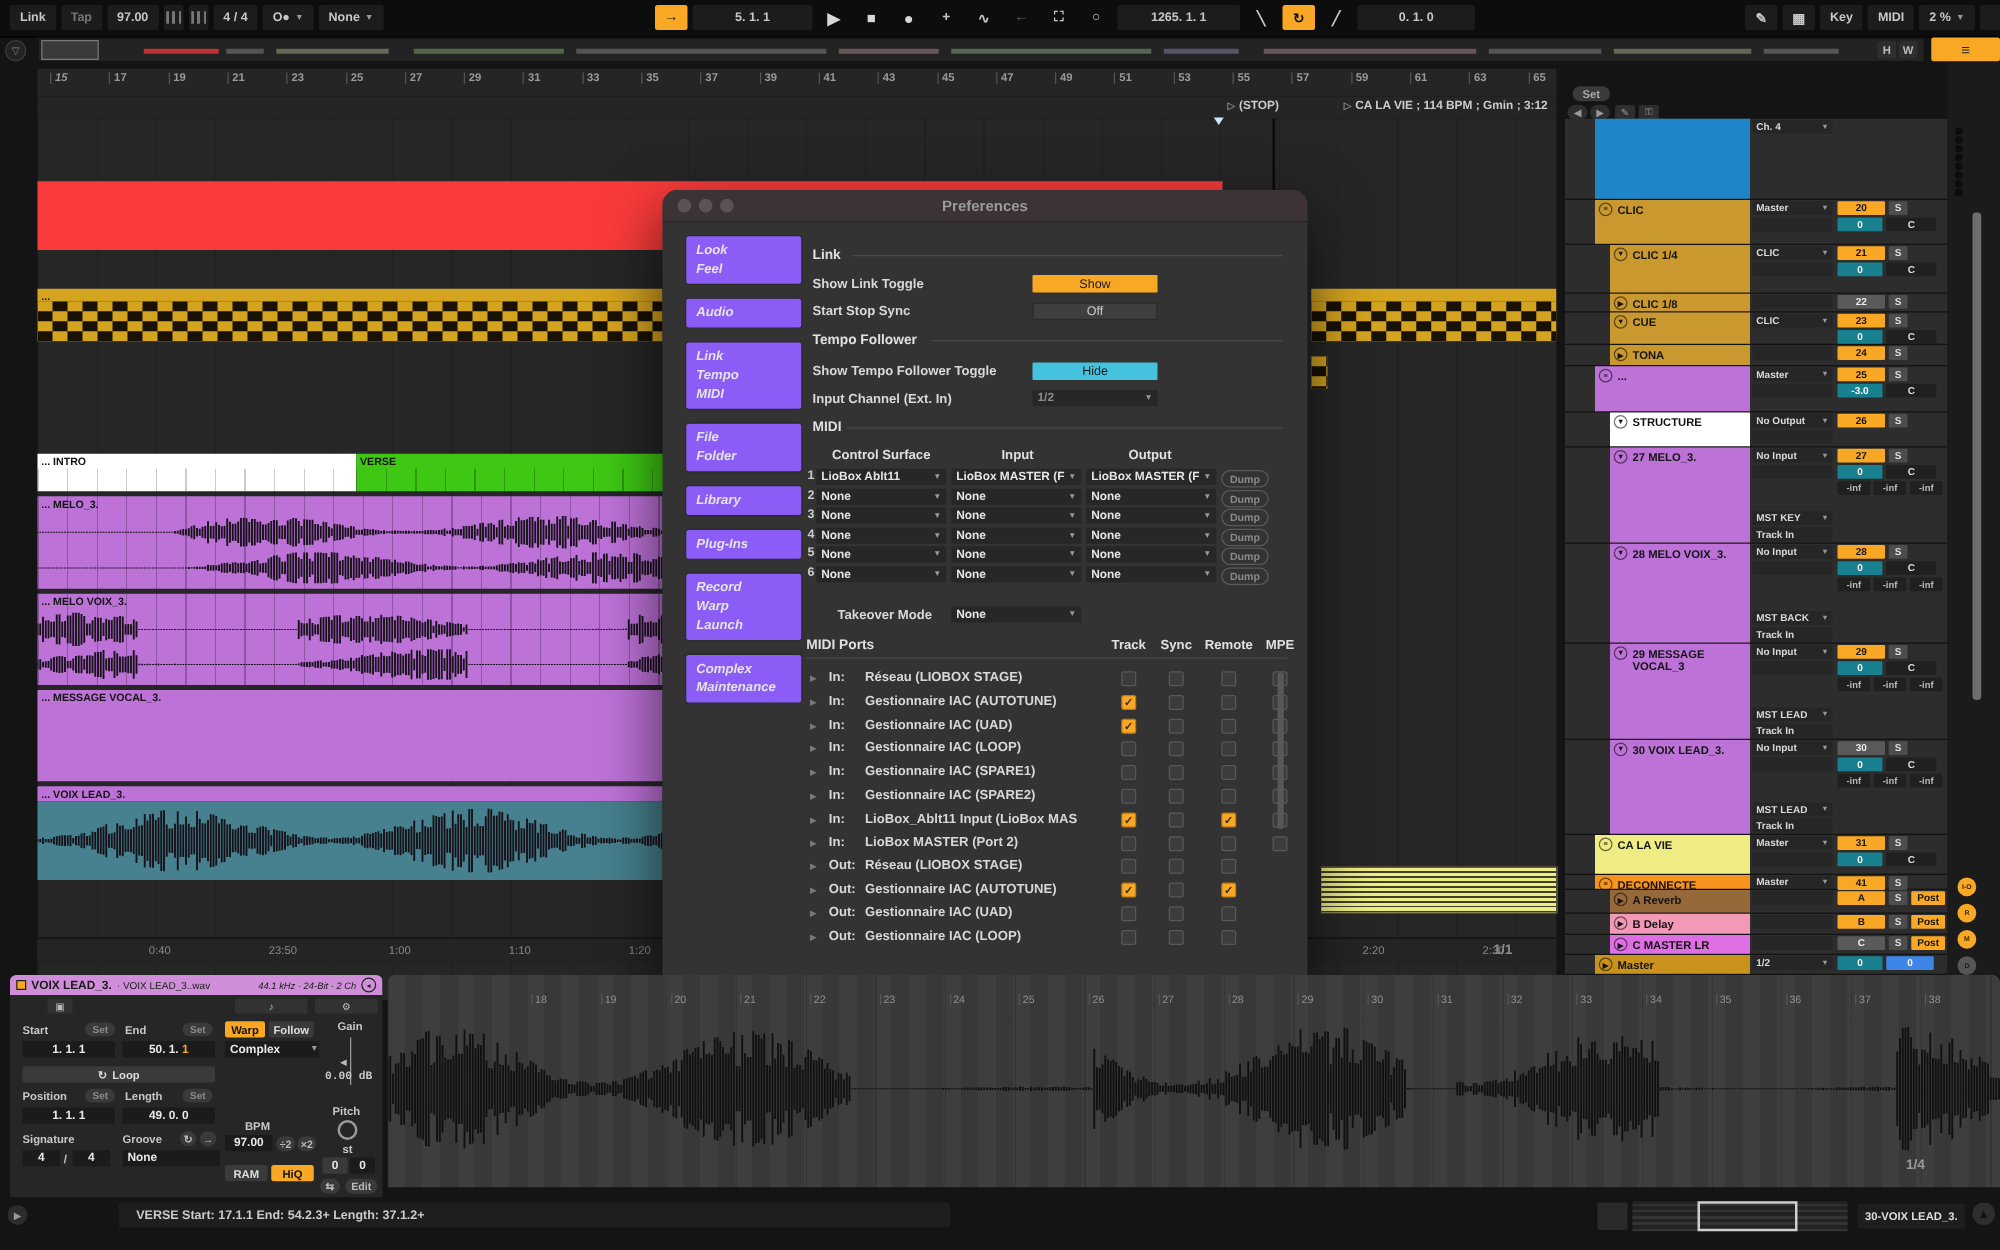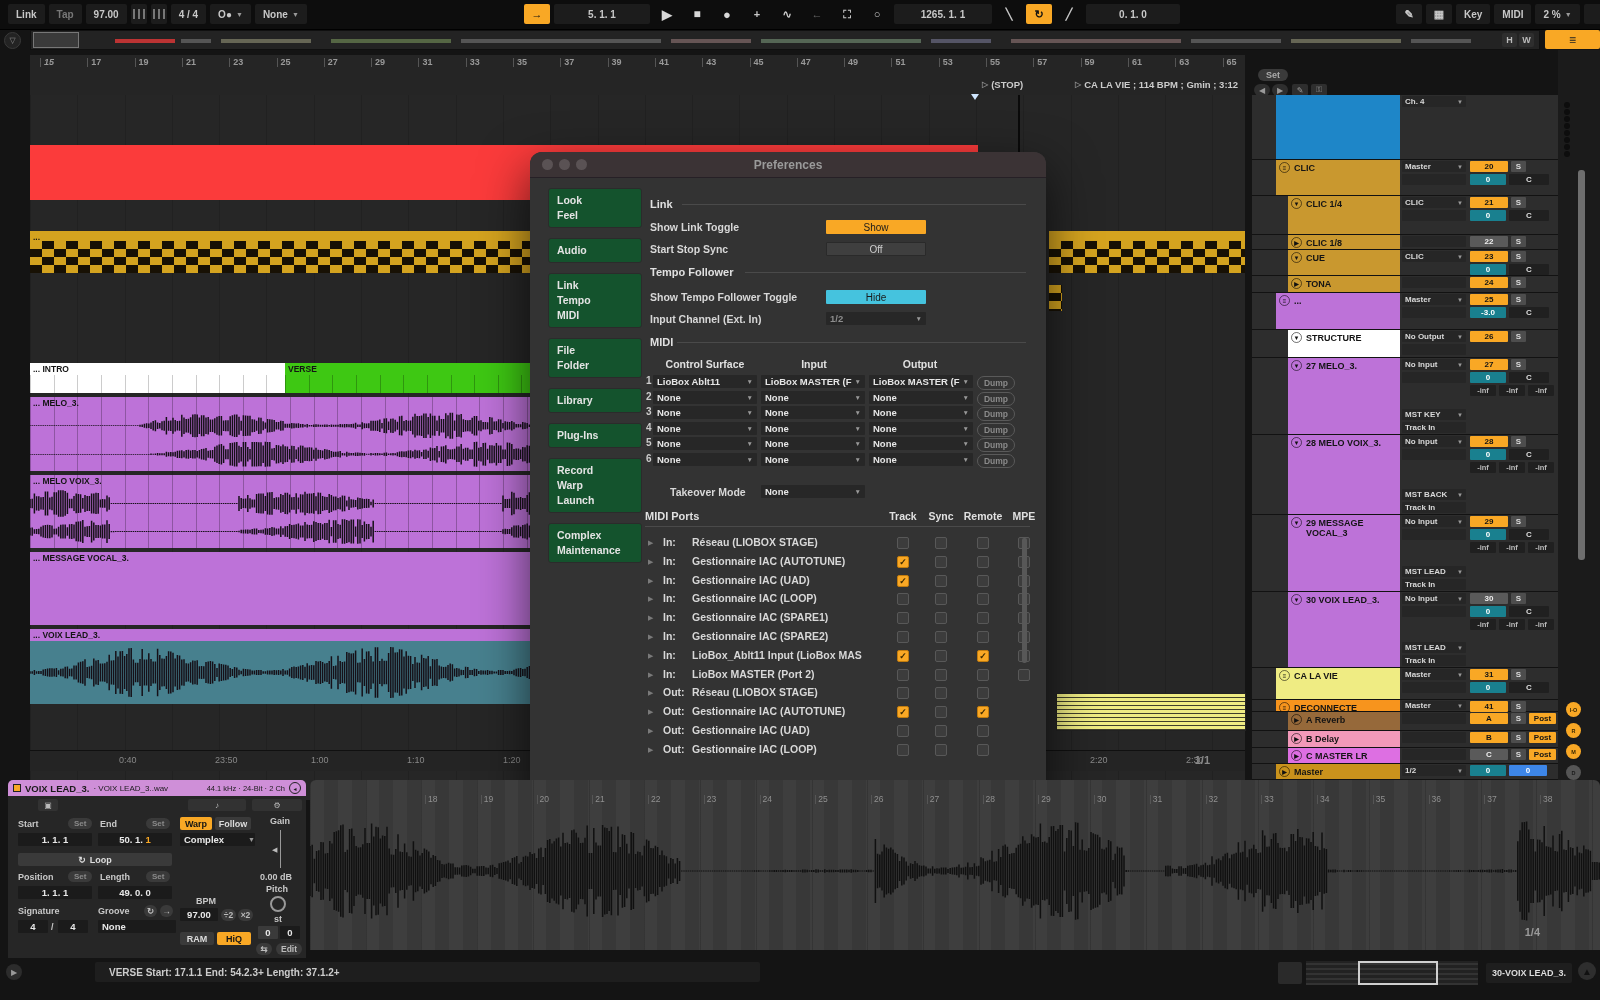--- a/index.html
+++ b/index.html
@@ -88,21 +88,21 @@
       font-size:5.5px;font-weight:bold;display:flex;align-items:center;justify-content:center;}
   .sidecirc.gray{background:#555;color:#1a1a1a;}
 
   
   #prefs{position:absolute;left:530px;top:152px;width:516px;height:710px;background:#333333;border-radius:12px;
       box-shadow:0 18px 50px rgba(0,0,0,.65);overflow:hidden;}
   #prefs-title{height:25px;background:#3b3335;display:flex;align-items:center;justify-content:center;
       font-size:12px;font-weight:bold;color:#9a9a9a;position:relative;border-bottom:1px solid #262026;}
   .tl{position:absolute;top:7px;width:11px;height:11px;border-radius:50%;background:#5a5254;}
   #sidebar{position:absolute;left:18px;top:36px;width:94px;}
-  .sgroup{background:#14532d;border:1px solid #2b2b2b;border-radius:3px;margin-bottom:10px;padding:4px 8px;}
+  .sgroup{background:#8b5cf6;border:1px solid #2b2b2b;border-radius:3px;margin-bottom:10px;padding:4px 8px;font-style:italic;}
   .sitem{font-size:10.5px;font-weight:bold;color:#e4e4e4;line-height:15px;}
   .phdr{position:absolute;font-size:11px;font-weight:bold;color:#e0e0e0;}
   .pline{position:absolute;height:1px;background:#4a4a4a;}
   .plabel{position:absolute;font-size:10.5px;font-weight:bold;color:#d8d8d8;white-space:nowrap;}
   .pbtn{position:absolute;width:100px;height:14px;border-radius:1px;font-size:10px;font-weight:normal;
       display:flex;align-items:center;justify-content:center;}
   .pbtn.orange{background:#f9a825;color:#1a1a1a;}
   .pbtn.gray{background:#3f3f3f;color:#ccc;border:1px solid #2a2a2a;box-sizing:border-box;}
   .pbtn.cyan{background:#45c3de;color:#1a1a1a;}
   .pdd{position:absolute;height:13px;background:#272727;border-radius:1px;font-size:9.5px;font-weight:bold;color:#e6e6e6;
@@ -117,21 +117,21 @@
   .cb{position:absolute;width:12px;height:12px;border-radius:2px;background:#3c3c3c;border:1px solid #585858;box-sizing:border-box;}
   .cb.on{background:#f9a825;border-color:#c27c0e;color:#3a2800;font-size:9px;font-weight:bold;text-align:center;line-height:10px;}
   #portscroll{position:absolute;left:492px;top:386px;width:5px;height:125px;background:#585858;border-radius:2px;}
 
   
   #clipview{position:absolute;left:8px;top:780px;width:298px;height:178px;background:#262626;border-radius:5px 5px 0 0;overflow:hidden;}
   #cvheader{height:16px;background:#cf8fd8;display:flex;align-items:center;gap:4px;padding:0 5px;color:#1a1a1a;}
   #cvheader .sq{width:8px;height:8px;background:#f9a825;border:1px solid #222;box-sizing:border-box;}
   #cvtitle{font-size:9.5px;font-weight:bold;}
   #cvsub{font-size:8px;}
-  #cvfmt{font-size:7.5px;margin-left:auto;}
+  #cvfmt{font-size:7.5px;margin-left:auto;font-style:italic;}
   #cvcirc{width:10px;height:10px;border-radius:50%;border:1px solid #222;display:flex;align-items:center;justify-content:center;font-size:6px;}
   .cvtab{position:absolute;top:19px;height:12px;background:#323232;border-radius:2px;color:#bbb;font-size:8px;
       display:flex;align-items:center;justify-content:center;}
   .cvlabel{position:absolute;font-size:9px;font-weight:bold;color:#c8c8c8;}
   .setp{position:absolute;background:#3a3a3a;border-radius:6px;color:#8a8a8a;font-size:8px;font-weight:bold;padding:0 6px;height:11px;line-height:11px;}
   .vbox{position:absolute;background:#1b1b1b;border-radius:1px;color:#e8e8e8;font-size:9.5px;font-weight:bold;
       display:flex;align-items:center;justify-content:center;height:13px;}
   .vbox .or{color:#f9a825;}
   .cvbtn{position:absolute;background:#3a3a3a;border-radius:2px;color:#ddd;font-size:9px;font-weight:bold;
       display:flex;align-items:center;justify-content:center;height:13px;}
@@ -1051,21 +1051,21 @@
     <div class="cvlabel" style="left:172px;top:116px;padding-left:16px;">BPM</div>
     <div class="vbox" style="left:172px;top:128px;width:38px;">97.00</div>
     <div class="cvpill" style="left:213px;top:129px;width:15px;">÷2</div>
     <div class="cvpill" style="left:230px;top:129px;width:15px;">×2</div>
     <div class="cvbtn" style="left:172px;top:152px;width:34px;">RAM</div>
     <div class="cvbtn orange" style="left:209px;top:152px;width:34px;">HiQ</div>
 
     <div class="cvlabel" style="left:262px;top:36px;">Gain</div>
     <div style="position:absolute;left:272px;top:50px;width:1px;height:38px;background:#999;"></div>
     <div style="position:absolute;left:264px;top:66px;color:#bbb;font-size:7px;">◀</div>
-    <div class="cvlabel" style="left:252px;top:92px;">0.00 dB</div>
+    <div class="cvlabel" style="left:252px;top:76px;font-family:Liberation Mono, monospace;">0.00 dB</div>
     <div class="cvlabel" style="left:258px;top:104px;">Pitch</div>
     <div style="position:absolute;left:262px;top:116px;width:16px;height:16px;border:2px solid #999;border-radius:50%;box-sizing:border-box;"></div>
     <div class="cvlabel" style="left:266px;top:134px;">st</div>
     <div class="vbox" style="left:250px;top:146px;width:20px;background:#3a3a3a;">0</div>
     <div class="vbox" style="left:272px;top:146px;width:20px;">0</div>
     <div class="cvpill" style="left:248px;top:163px;width:16px;">⇆</div>
     <div class="cvpill" style="left:268px;top:163px;width:26px;">Edit</div>
   </div>
 
   <div id="editor">

